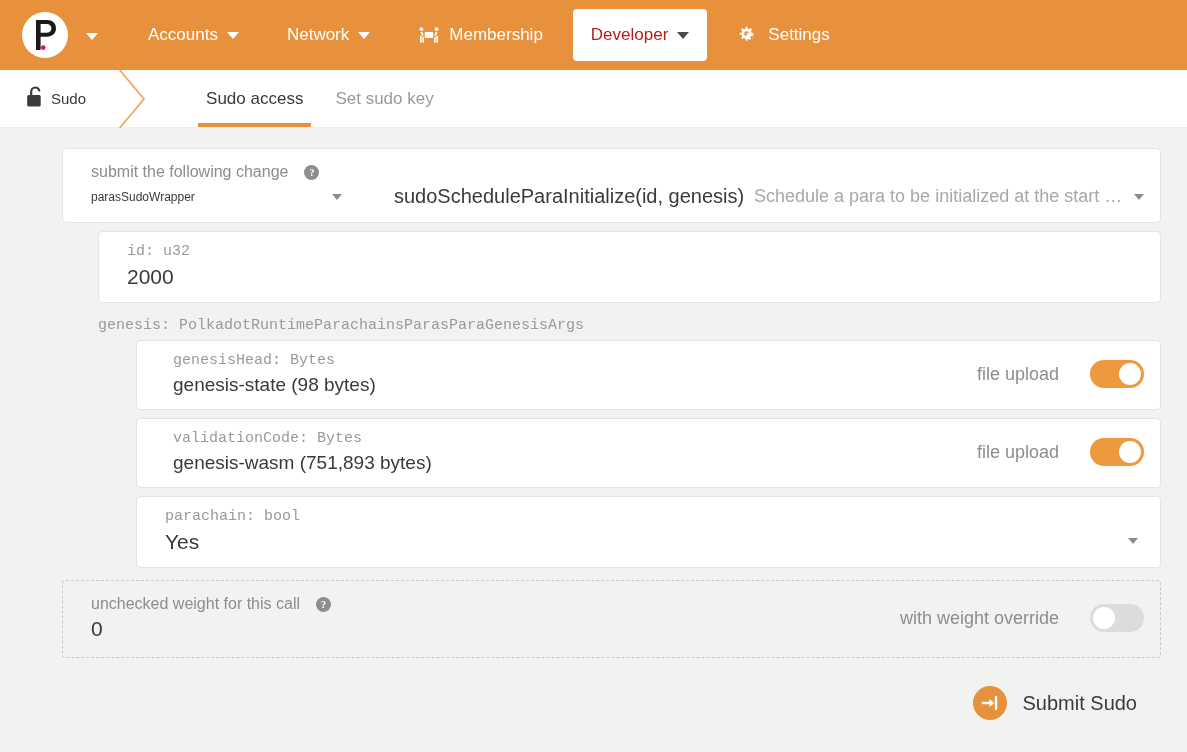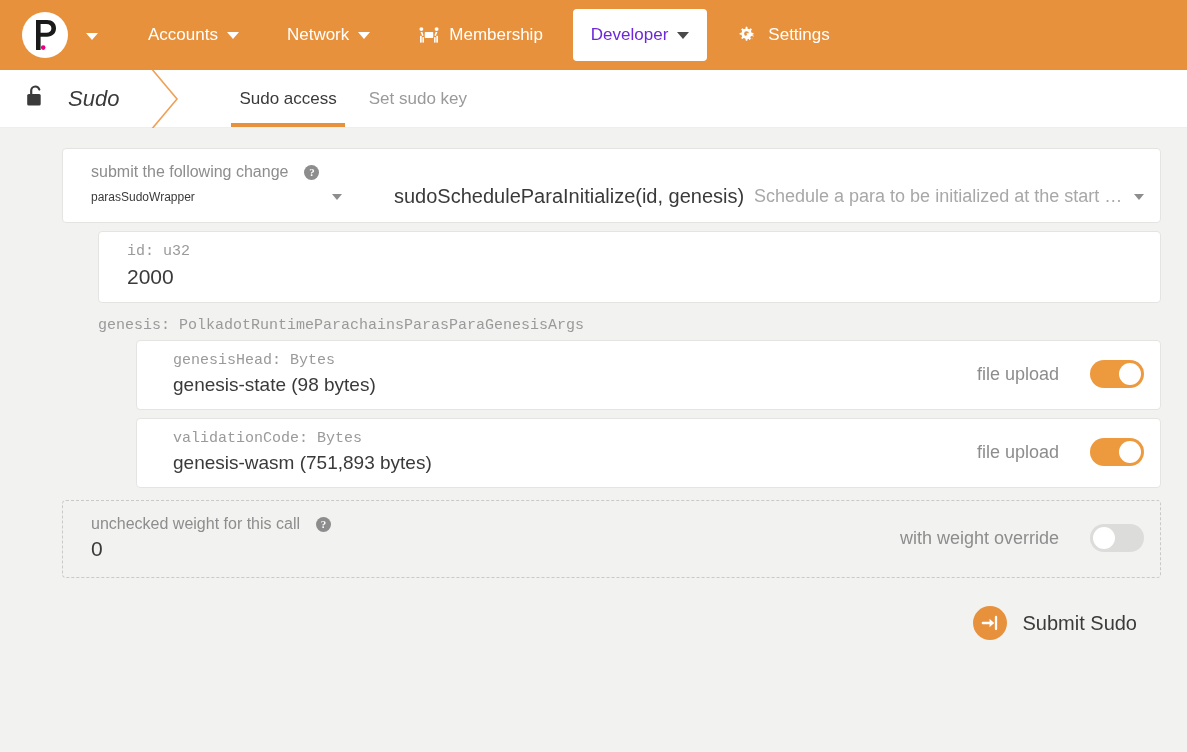--- a/index.html
+++ b/index.html
@@ -59,46 +59,45 @@
     padding: 0 18px;
     margin-left: 12px;
     color: #ffffff;
     font-size: 17px;
     border-radius: 4px;
     white-space: nowrap;
   }
   .nav-item.first { margin-left: 32px; }
   .nav-item.active {
     background: #ffffff;
-    color: #6d28d9;
+    color: #b91c1c;
   }
   .nav-item .nav-icon {
     display: inline-flex;
     align-items: center;
     justify-content: center;
   }
 
   
   .tabbar {
     height: 58px;
     background: #ffffff;
     display: flex;
     align-items: stretch;
     position: relative;
     border-bottom: 1px solid #eeeeec;
   }
 
   .crumb {
     display: flex;
     align-items: center;
-    gap: 23px;
+    gap: 6px;
     padding: 0 22px 0 26px;
-    font-size: 22px;
+    font-size: 15px;
     color: #3a3a3a;
-    font-style: italic;
   }
 
   .crumb-sep {
     width: 64px;
     position: relative;
     flex: 0 0 auto;
   }
   .crumb-sep svg { position: absolute; left: -8px; top: 0; }
 
   .tabs {
@@ -463,20 +462,29 @@
       <div class="param-value italic">genesis-wasm (751,893 bytes)</div>
     </div>
     <div class="toggle-wrap">
       <span class="toggle-label">file upload</span>
       <span class="switch on">
         <span class="knob"></span>
       </span>
     </div>
   </div>
 
+  <div class="param-box bool-box">
+    <div class="param-main">
+      <div class="param-label">parachain: bool</div>
+      <div class="param-value">Yes</div>
+    </div>
+    <span class="bool-caret">
+      <span class="caret grey"></span>
+    </span>
+  </div>
 
   <div class="weight-panel">
     <div class="weight-main">
       <div class="field-label">
         <span>unchecked weight for this call</span>
         <span class="help-icon">?</span>
       </div>
       <div class="weight-value">0</div>
     </div>
     <div class="toggle-wrap">

